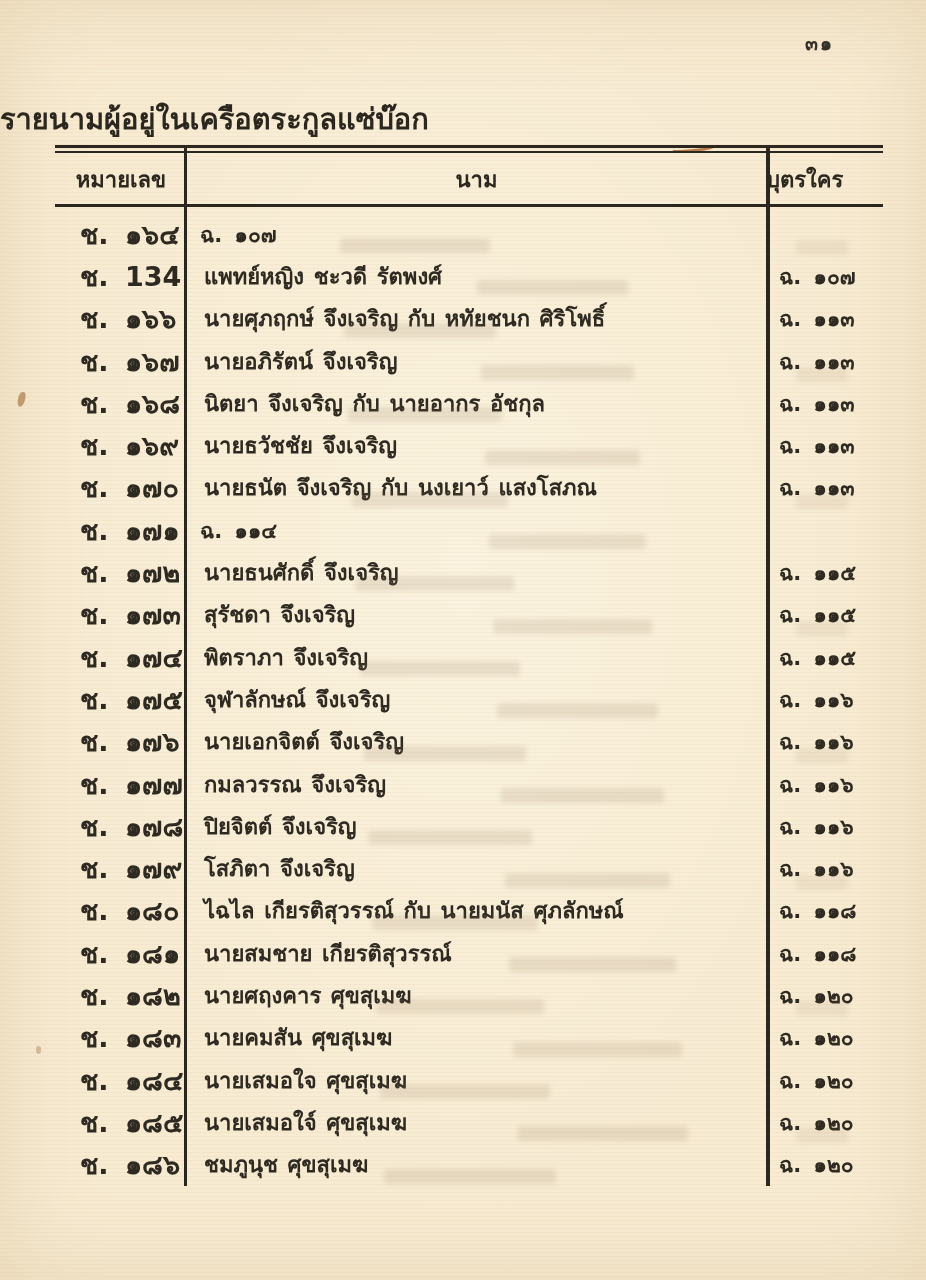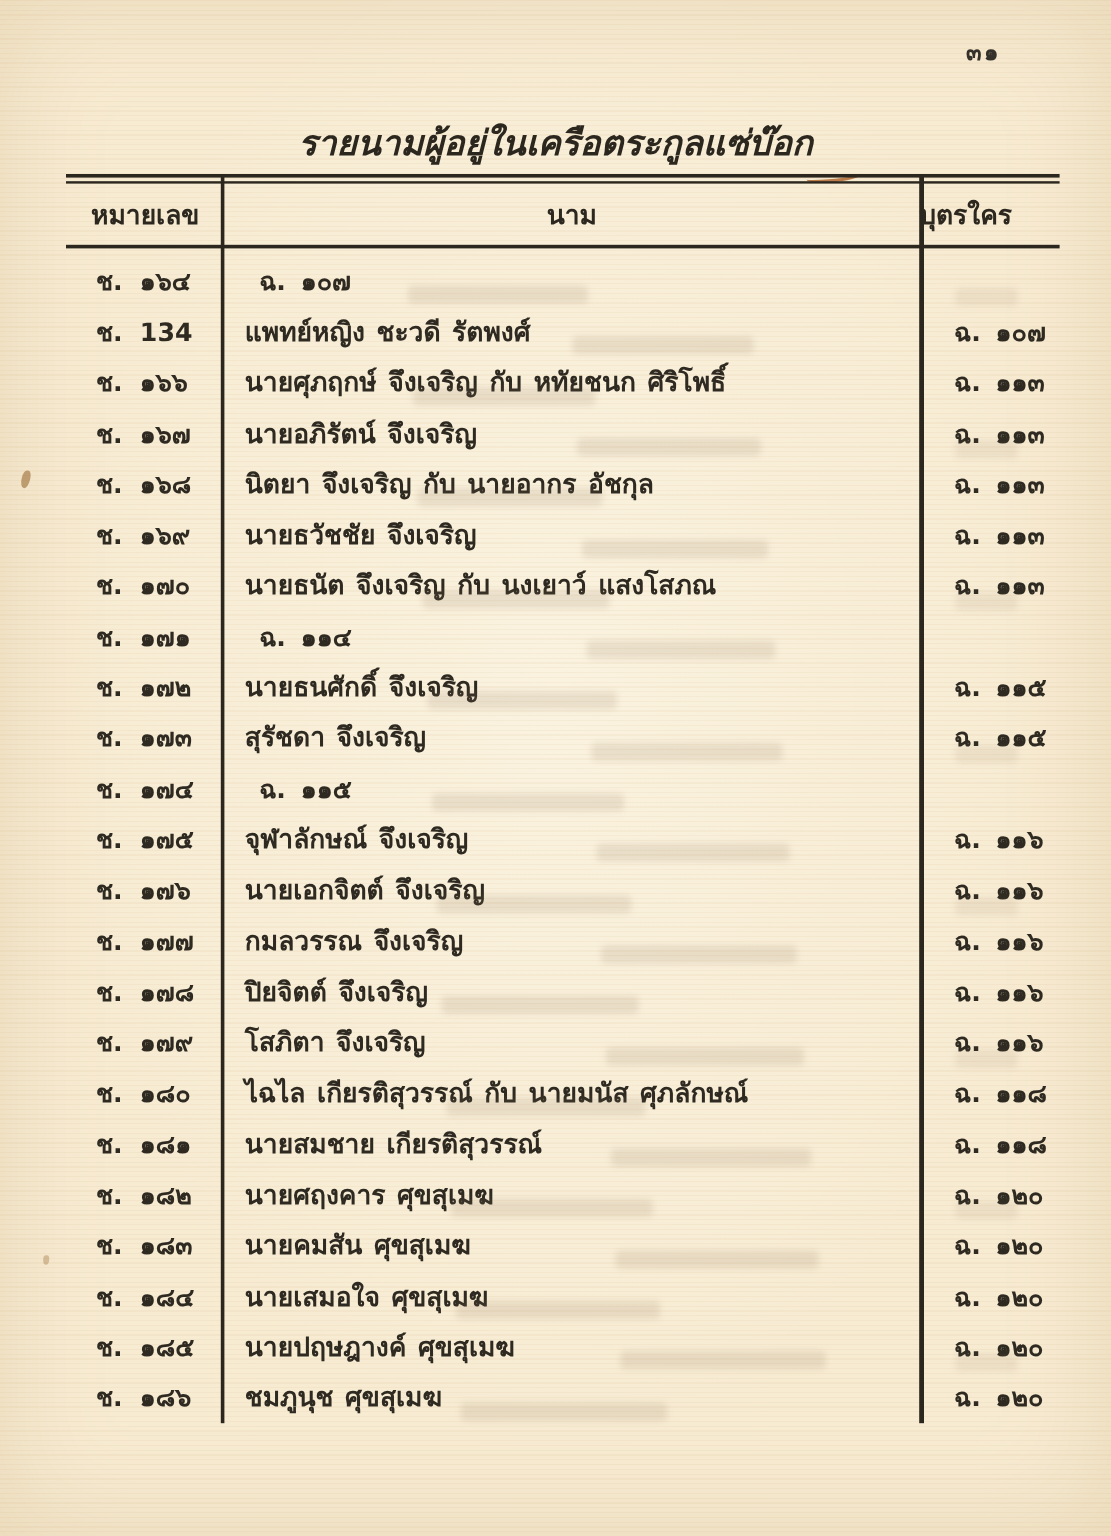--- a/index.html
+++ b/index.html
@@ -15,49 +15,49 @@
       radial-gradient(ellipse at 50% 45%, rgba(255,252,240,0.45) 0%, rgba(0,0,0,0) 65%);
     box-shadow:inset 0 0 90px rgba(170,125,60,0.18);
     color:#2e2a21;
   }
   .pagenum{
     position:absolute;top:28px;right:92px;
     font-size:19px;font-weight:bold;letter-spacing:2px;color:#34302a;
   }
   .title{
     position:absolute;top:96px;left:0;width:100%;
-    text-align:center;font-size:29px;font-weight:bold;color:#2b271f;font-style:italic;
+    text-align:left;font-size:29px;font-weight:bold;color:#2b271f;
   }
   .table{position:absolute;left:55px;top:145px;width:828px;height:1041px;}
   .hrule{position:absolute;left:0;width:100%;background:#2b271e;}
   .hrule.t1{top:0;height:3px;}
   .hrule.t2{top:6px;height:2px;}
   .hrule.hb{top:59px;height:3px;}
   .vrule{position:absolute;top:0;height:1041px;background:#2b271e;}
   .vrule.v1{left:129px;width:3px;}
   .vrule.v2{left:711px;width:4px;}
   .thead{
     position:absolute;top:9px;left:0;width:100%;height:50px;
     display:flex;align-items:center;font-weight:bold;font-size:22px;color:#2c2820;
   }
   .h-id{flex:0 0 132px;text-align:center;}
   .h-name{flex:0 0 579px;text-align:center;}
   .h-child{flex:1;text-align:left;}
   .rows{position:absolute;top:68px;left:0;width:100%;}
   .row{display:flex;align-items:center;height:42.3px;}
   .c-id{
     flex:0 0 132px;box-sizing:border-box;padding-left:25px;
-    font-size:21px;font-weight:600;word-spacing:7px;white-space:nowrap;
+    font-size:27px;font-weight:600;word-spacing:7px;white-space:nowrap;
   }
   .c-name{
     flex:0 0 579px;box-sizing:border-box;padding-left:17px;
     font-size:22px;font-weight:600;word-spacing:2px;white-space:nowrap;
   }
   .c-child{
-    flex:1;box-sizing:border-box;padding-left:29px;
+    flex:1;box-sizing:border-box;padding-left:13px;
     font-size:21px;font-weight:600;word-spacing:5px;white-space:nowrap;
   }
   
   .ghost{
     position:absolute;height:15px;border-radius:4px;
     background:rgba(139,117,88,0.15);filter:blur(2.5px);
   }
   .speck{position:absolute;background:rgba(146,96,40,0.55);border-radius:50% 40% 60% 50%;}
   .speck.s1{left:18px;top:392px;width:7px;height:15px;transform:rotate(12deg);}
   .speck.s2{left:36px;top:1046px;width:5px;height:8px;opacity:.6;}
@@ -137,20 +137,21 @@
     <div class="c-name">นายธนศักดิ์  จึงเจริญ</div>
     <div class="c-child">ฉ. ๑๑๕</div>
   </div>
         <div class="row">
     <div class="c-id">ช. ๑๗๓</div>
     <div class="c-name">สุรัชดา  จึงเจริญ</div>
     <div class="c-child">ฉ. ๑๑๕</div>
   </div>
         <div class="row">
     <div class="c-id">ช. ๑๗๔</div>
+    <div class="c-name">พิตราภา  จึงเจริญ</div>
     <div class="c-child">ฉ. ๑๑๕</div>
   </div>
         <div class="row">
     <div class="c-id">ช. ๑๗๕</div>
     <div class="c-name">จุฬาลักษณ์  จึงเจริญ</div>
     <div class="c-child">ฉ. ๑๑๖</div>
   </div>
         <div class="row">
     <div class="c-id">ช. ๑๗๖</div>
     <div class="c-name">นายเอกจิตต์  จึงเจริญ</div>
@@ -191,21 +192,21 @@
     <div class="c-name">นายคมสัน  ศุขสุเมฆ</div>
     <div class="c-child">ฉ. ๑๒๐</div>
   </div>
         <div class="row">
     <div class="c-id">ช. ๑๘๔</div>
     <div class="c-name">นายเสมอใจ  ศุขสุเมฆ</div>
     <div class="c-child">ฉ. ๑๒๐</div>
   </div>
         <div class="row">
     <div class="c-id">ช. ๑๘๕</div>
-    <div class="c-name">นายปฤษฎางค์  ศุขสุเมฆ</div>
+    <div class="c-name">นายเสมอใจ์  ศุขสุเมฆ</div>
     <div class="c-child">ฉ. ๑๒๐</div>
   </div>
         <div class="row">
     <div class="c-id">ช. ๑๘๖</div>
     <div class="c-name">ชมภูนุช  ศุขสุเมฆ</div>
     <div class="c-child">ฉ. ๑๒๐</div>
   </div>
       </div>
   </div>
 

